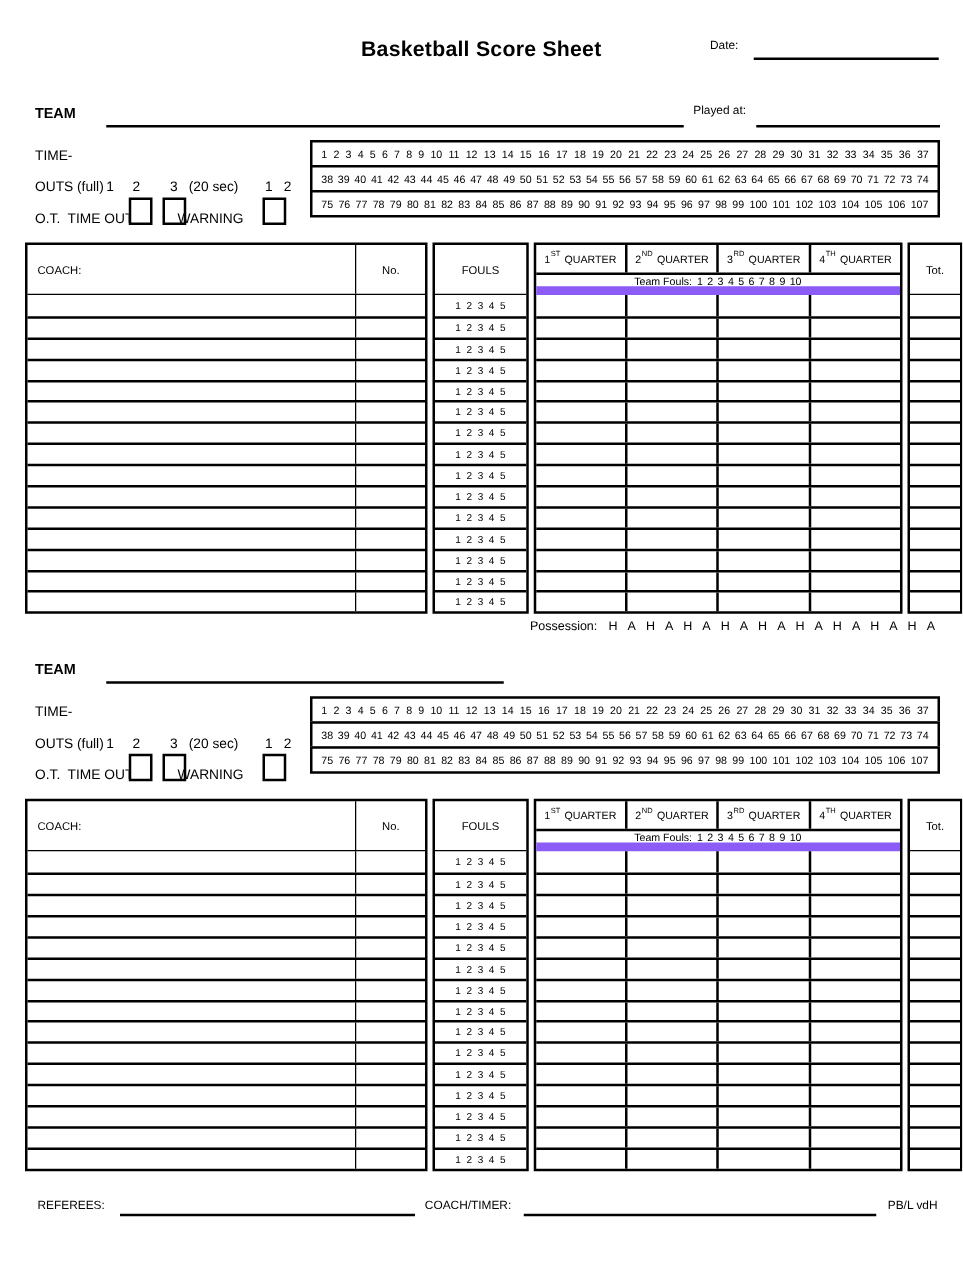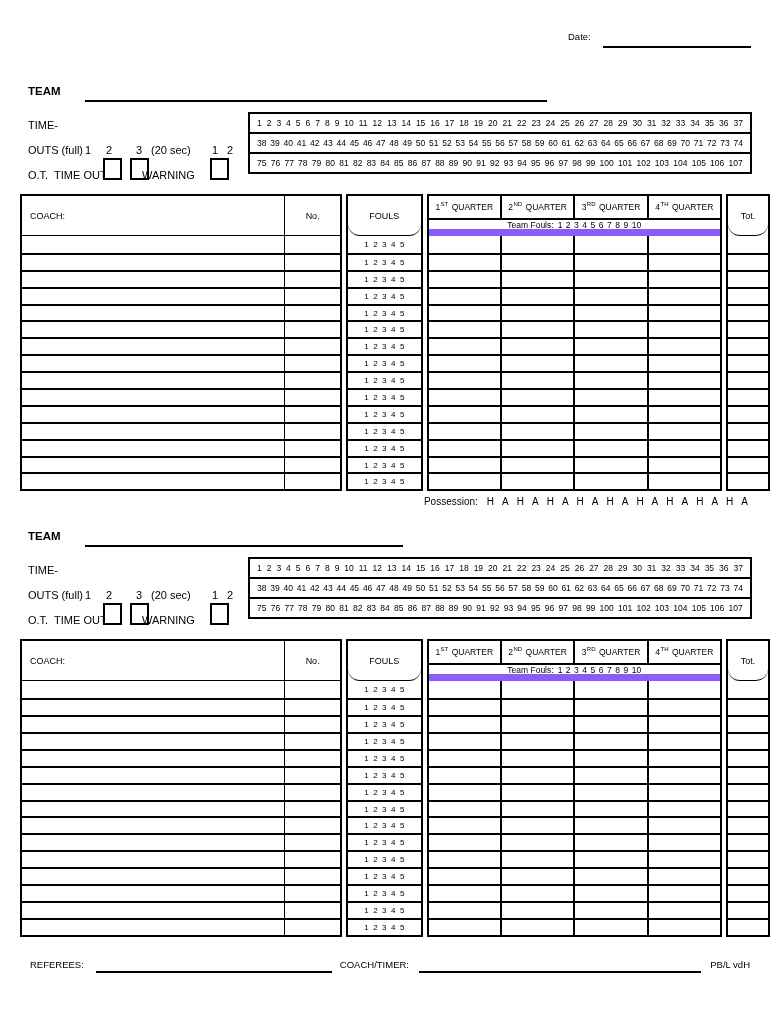--- a/index.html
+++ b/index.html
@@ -55,21 +55,21 @@
   .tgroup { border:2px solid #000; background:#fff; }
   .coach-group    { width:338px; }
   .fouls-group    { width:80px;  margin-left:4px; }
   .quarters-group { width:310px; margin-left:4px; }
   .tot-group      { width:46px;  margin-left:4px; }
 
   .ghead { height:40px; border-bottom:1px solid #000; }
   .coach-head { display:flex; }
   .coach-cell { flex:1; border-right:1.5px solid #000; display:flex; align-items:center; padding-left:8px; font-size:9px; }
   .no-head { width:55px; display:flex; align-items:center; justify-content:center; font-size:9px; }
-  .fouls-head, .tot-head { display:flex; align-items:center; justify-content:center; font-size:9px;border-radius:12px; }
+  .fouls-head, .tot-head { display:flex; align-items:center; justify-content:center; font-size:9px; }
 
   .q-head-row { display:flex; height:24px; border-bottom:2px solid #000; }
   .q-head-cell { flex:1; display:flex; align-items:center; justify-content:center; font-size:8.5px; border-right:2px solid #000; white-space:pre; }
   .q-head-cell:last-child { border-right:none; }
   .q-head-cell sup { font-size:6px; line-height:7px; align-self:flex-start; margin:5px 1px 0 .5px; }
   .team-fouls-row { height:16px; border-bottom:7px solid #8b5cf6; display:flex; align-items:center; justify-content:center; font-size:8.5px; }
   .tf-nums { display:inline-flex; gap:3.5px; margin-left:4px; }
 
   .trow { height:16.9px; border-top:2px solid #000; }
   .trow:first-child { border-top:none; }
@@ -97,32 +97,37 @@
   .st-label { margin-left:8px; }
   .st-line { width:282px; margin-left:10px; }
   .credit { margin-left:auto; font-size:9.5px; margin-top:2px; }
 </style>
 </head>
 <body>
 
 <div class="page">
 
   <header class="page-header">
+    <h1 class="title">Basketball Score Sheet</h1>
     <div class="date-field">
       <span class="lbl">Date:</span>
       <span class="u-line"></span>
     </div>
   </header>
 
   <div id="sections-host">
       <section class="team-section first">
 
     <div class="team-row">
       <span class="team-label">TEAM</span>
       <span class="team-line"></span>
+      <span class="played-at">
+        <span class="lbl">Played at:</span>
+        <span class="pa-line"></span>
+      </span>
     </div>
 
     <div class="tg-row">
       <div class="controls">
         <div class="ctrl-row">
           <span class="lbl pos-label">TIME-</span>
         </div>
         <div class="ctrl-row">
           <span class="lbl pos-label">OUTS (full)</span>
           <span class="num n-f1">1</span>

